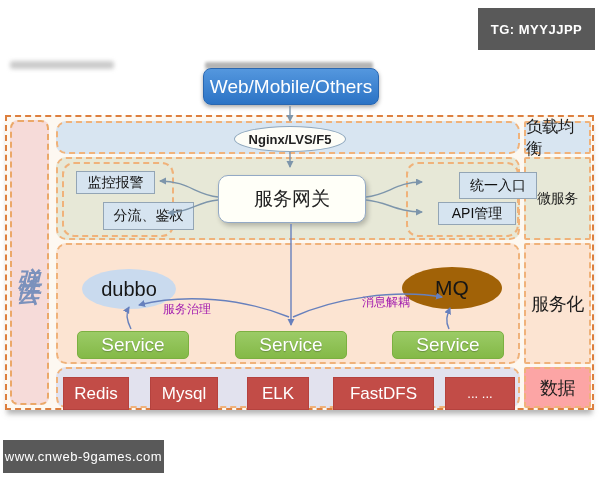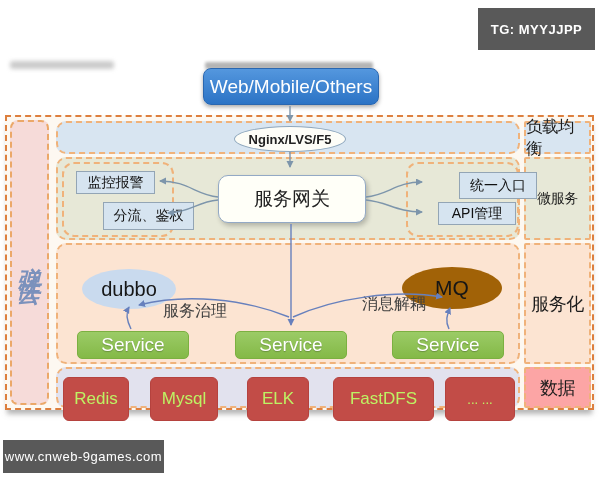--- a/index.html
+++ b/index.html
@@ -83,34 +83,34 @@
   .gateway {
     left:218px; top:175px; width:148px; height:48px;
     background:#fffff8; border:1.5px solid #93a9c5; border-radius:10px;
     font-size:19px; box-shadow:2px 3px 5px rgba(0,0,0,.22);
   }
 
   .bubble { border-radius:50%; color:#161616; }
   .dubbo { left:82px;  top:269px; width:94px;  height:40px; background:#c9daee; font-size:20px; }
   .mq    { left:402px; top:267px; width:100px; height:42px; background:#a16207; font-size:21px; }
 
-  .edge-label { font-size:16px; color:#404040; }
+  .edge-label { font-size:12px; color:#a21caf; }
   .edge-left-label  { left:163px; top:301px; }
   .edge-right-label { left:362px; top:294px; }
 
   .service-box {
     top:331px; width:112px; height:28px; border-radius:5px;
     background:linear-gradient(#9bcb66,#84b947); border:1px solid #7bb041;
     color:#fff; font-size:19px; text-shadow:0 1px 1px rgba(0,0,0,.25);
   }
   .svc1 { left:77px; } .svc2 { left:235px; } .svc3 { left:392px; }
 
   .store-box {
-    top:377px; height:44px; border-radius:6px;
-    background:#c24c47; border:1px solid #b5423e; color:#bef264; font-size:17px;
+    top:377px; height:33px; border-radius:0;
+    background:#c24c47; border:1px solid #b5423e; color:#ffffff; font-size:17px;
   }
   .store-redis   { left:63px;  width:66px; }
   .store-mysql   { left:150px; width:68px; }
   .store-elk     { left:247px; width:62px; }
   .store-fastdfs { left:333px; width:101px; }
   .store-more    { left:445px; width:70px; font-size:13px; }
 
   svg.arrows { left:0; top:0; pointer-events:none; }
 </style>
 </head>

